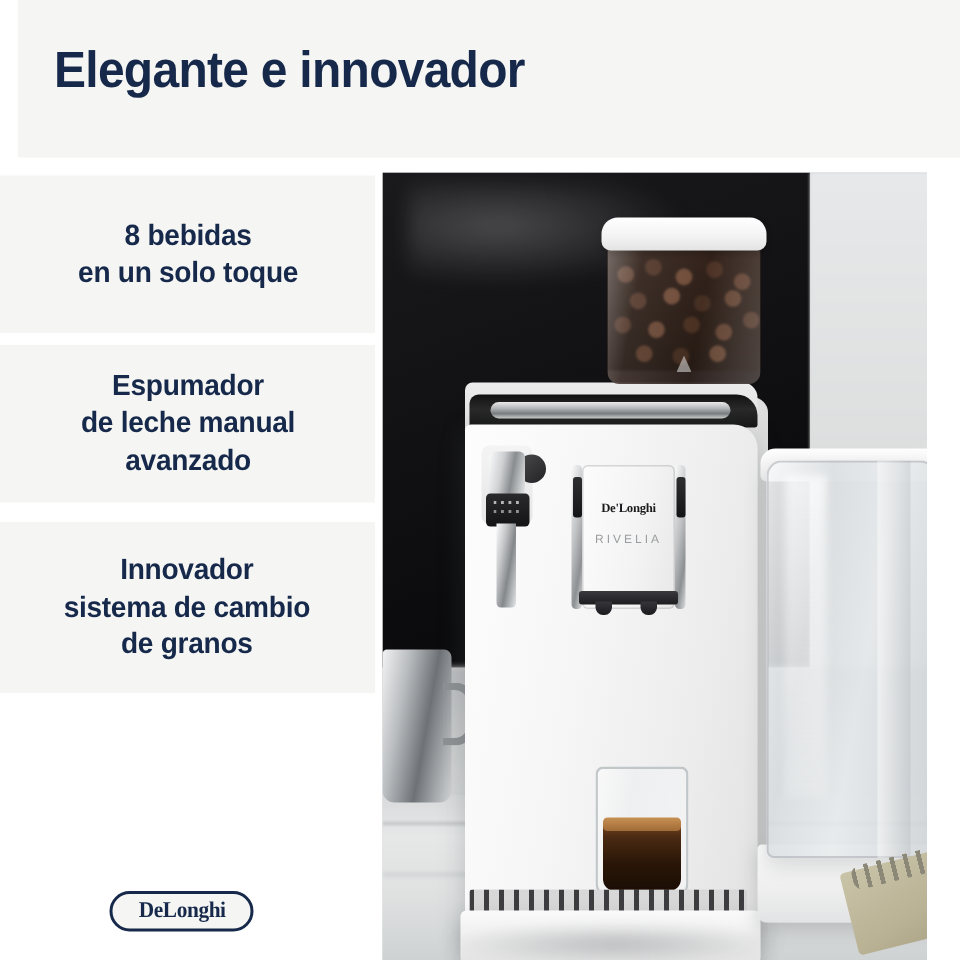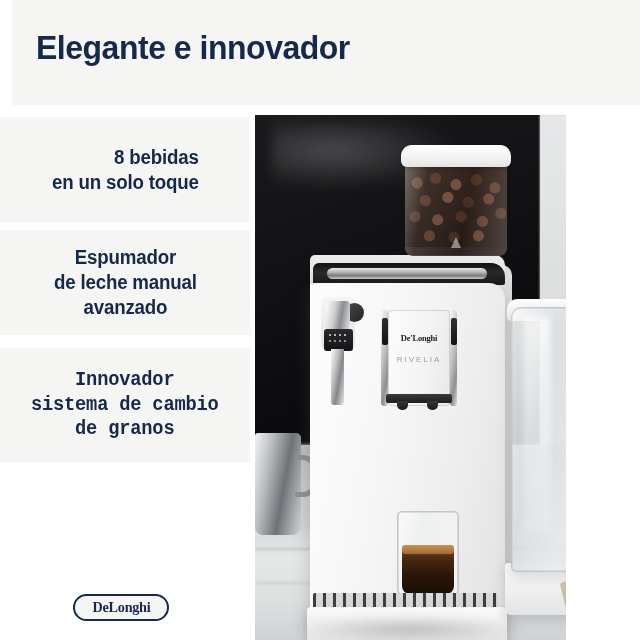--- a/index.html
+++ b/index.html
@@ -36,44 +36,44 @@
     background:#f5f5f4;
     display:flex; align-items:center; justify-content:center;
     text-align:center;
   }
   .feature-text {
     font-size:19.5px; font-weight:bold; line-height:1.28;
     color:#16294a; letter-spacing:-0.2px;
     padding:0 8px;
     transform:scaleX(0.96);
   }
-  #fb0 { top:0px;   height:105px;text-align:right; }
+  #fb0 { top:0px;   height:105px; }
   #fb1 { top:113px; height:105px; }
-  #fb2 { top:231px; height:114px;font-family:Liberation Mono, monospace; }
+  #fb2 { top:231px; height:114px; }
   #fb3 { top:353px; height:170px; }
   #fb3 .feature-text { position:relative; top:-22px; }
 
   
   .logo-wrap {
     position:absolute; left:73px; top:594px;
     width:96px; height:27px;
     border:2.6px solid #16294a;
     border-radius:14px;
     display:flex; align-items:center; justify-content:center;
     background:#f5f5f4;
   }
   .logo-text {
     font-size:15px; font-weight:bold; color:#16294a;
     letter-spacing:-0.3px; transform:scaleX(0.95);
     font-family:"Liberation Serif", serif;
   }
 
   
   .photo {
-    position:absolute; left:255px; top:115px; width:311px; height:525px;
+    position:absolute; left:255px; top:115px; width:363px; height:525px;
     overflow:hidden;
     background:linear-gradient(170deg,#c9cbcd 0%,#d5d7d8 30%,#cfd1d2 60%,#c2c4c6 100%);
   }
   
   .bg-dark {
     position:absolute; left:0; top:0; width:285px; height:330px;
     background:linear-gradient(160deg,#1a1a1c 0%,#121214 40%,#0b0b0d 75%,#0e0e10 100%);
   }
   .bg-dark::after{
     content:""; position:absolute; left:6%; top:2%; width:70%; height:22%;

